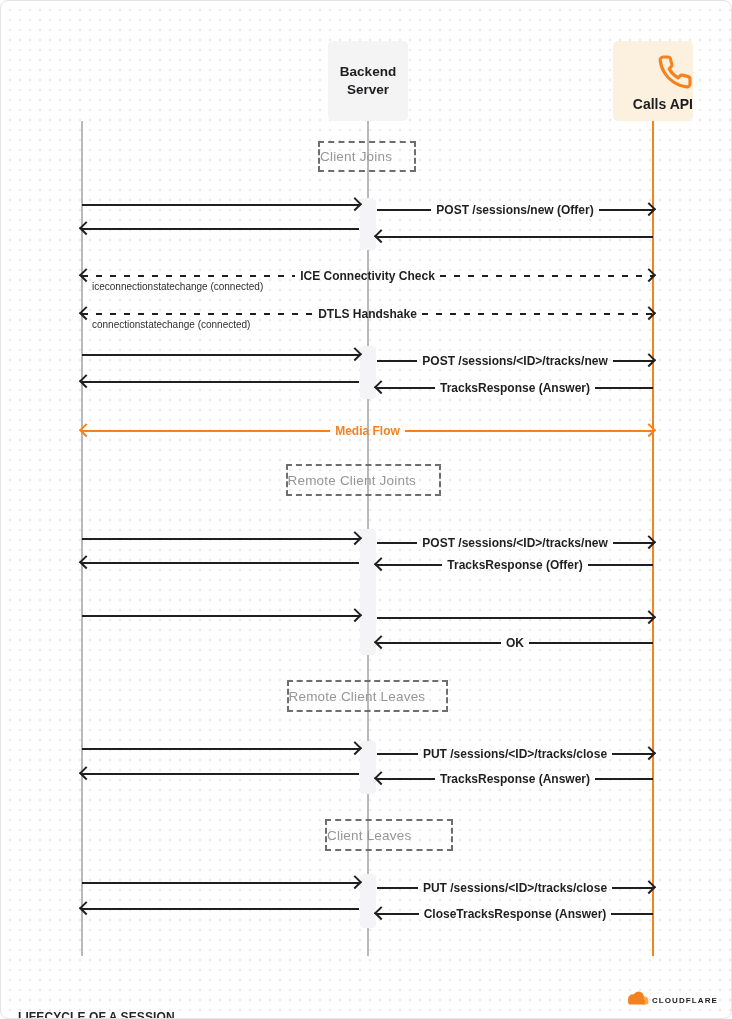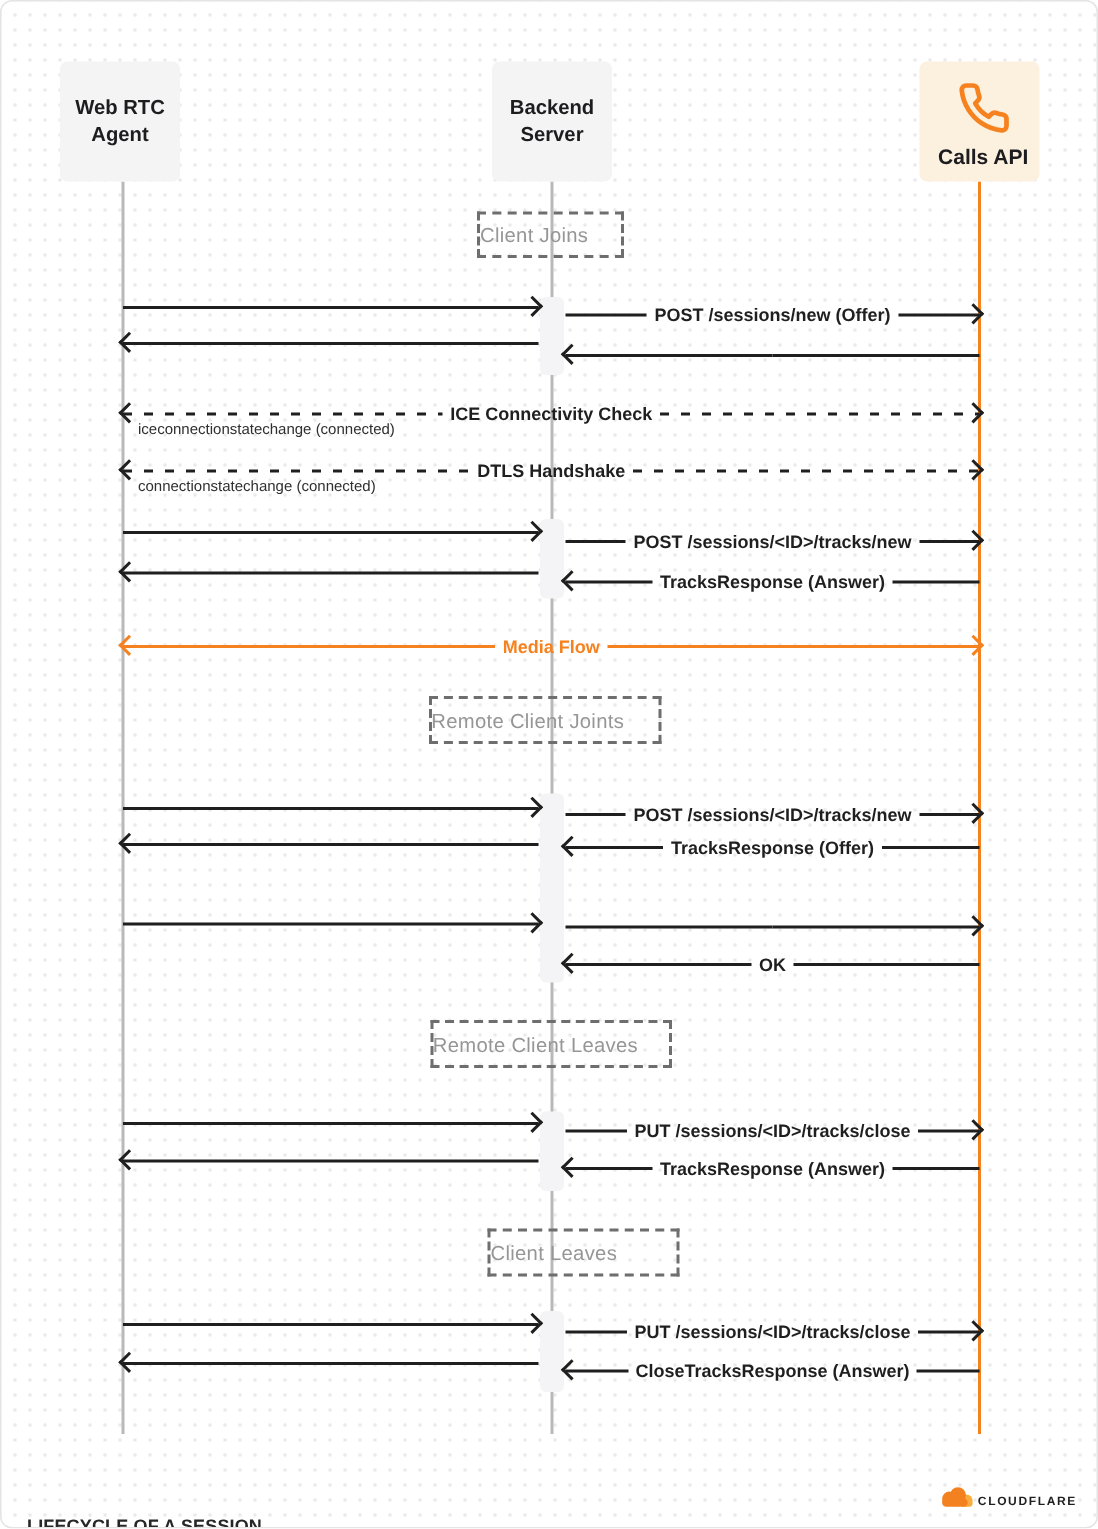--- a/index.html
+++ b/index.html
@@ -12,20 +12,21 @@
   
   .actor{
     position:absolute;top:40px;width:80px;height:80px;border-radius:5px;
     background:#F4F4F5;display:flex;align-items:center;justify-content:center;
     text-align:center;font-weight:bold;font-size:13.5px;color:#1D1D1F;line-height:1.35;
     z-index:5;padding:0 5px;box-sizing:border-box;
   }
   .actor.calls{
     background:#FCF0DF;flex-direction:column;justify-content:space-between;
     padding:11px 0 9px 5px;
+    align-items:flex-end;
   }
   
   .lifeline{position:absolute;width:2.5px;z-index:1;}
   .activation{position:absolute;width:16px;background:#F4F4F6;border-radius:4px;z-index:2;}
   
   .arrow{position:absolute;display:flex;align-items:center;height:16px;color:#1F1F1F;z-index:3;}
   .arrow.orange{color:#F6821F;}
   .shaft{flex:1 1 auto;height:2.5px;background:currentColor;min-width:2px;}
   .shaft.dashed{background:repeating-linear-gradient(90deg,currentColor 0 6px,transparent 6px 14px);}
   .albl{font-size:12px;font-weight:bold;white-space:nowrap;padding:0 5px;line-height:16px;}
@@ -202,23 +203,20 @@
         <span>Remote Client Joints</span>
       </div>
       <div class="phase" style="left: 285.5px; top: 679px; width: 161px; height: 32px;">
         <span>Remote Client Leaves</span>
       </div>
       <div class="phase" style="left: 324px; top: 818px; width: 128px; height: 32px;">
         <span>Client Leaves</span>
       </div>
     </div>
 
-  <div class="actor" style="left:39px">
-    <span>Web RTC Agent</span>
-  </div>
   <div class="actor" style="left:327px">
     <span>Backend Server</span>
   </div>
   <div class="actor calls" style="left:612px">
     <span style="display:block;margin-top:2px;">
       <svg width="36" height="36" viewBox="0 0 24 24" fill="none" stroke="#F6821F" stroke-width="2.1" stroke-linecap="round" stroke-linejoin="round">
         <path d="M22 16.92v3a2 2 0 0 1-2.18 2 19.79 19.79 0 0 1-8.63-3.07 19.5 19.5 0 0 1-6-6 19.79 19.79 0 0 1-3.07-8.67A2 2 0 0 1 4.11 2h3a2 2 0 0 1 2 1.72 12.84 12.84 0 0 0 .7 2.81 2 2 0 0 1-.45 2.11L8.09 9.91a16 16 0 0 0 6 6l1.27-1.27a2 2 0 0 1 2.11-.45 12.84 12.84 0 0 0 2.81.7A2 2 0 0 1 22 16.92z"></path>
       </svg>
     </span>
     <span style="font-size:14px;">Calls API</span>

